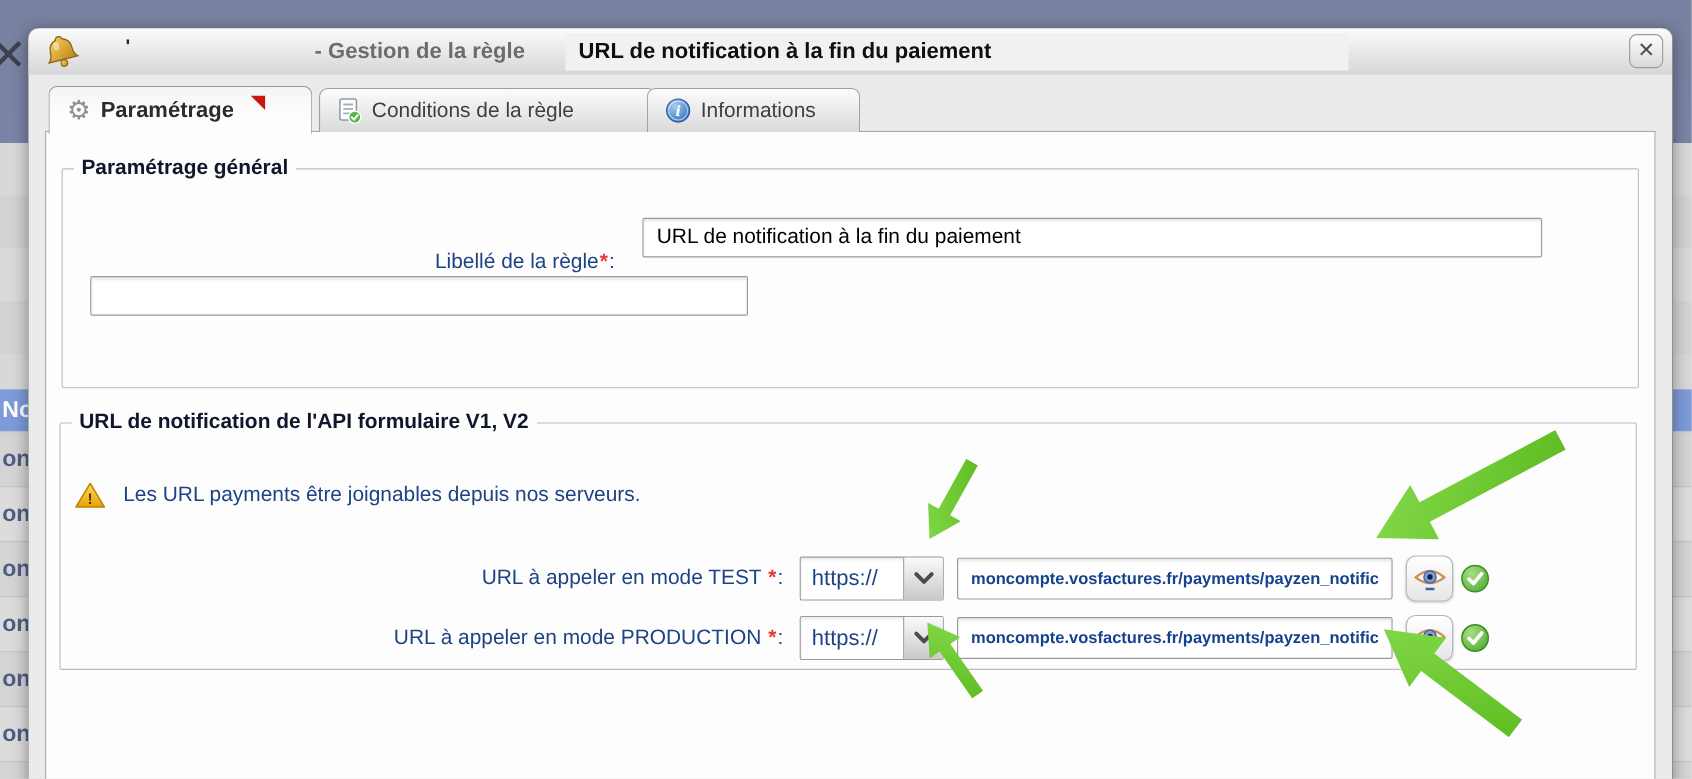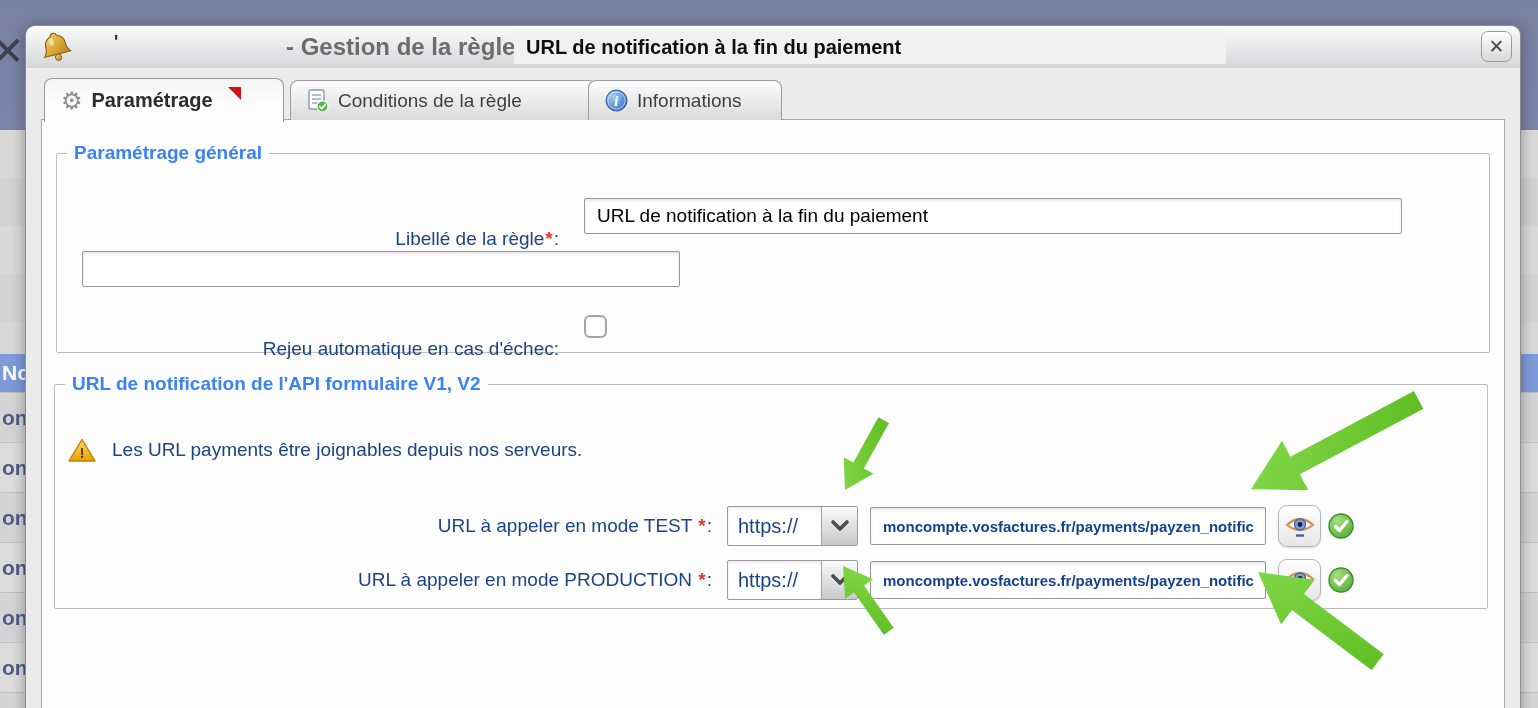--- a/index.html
+++ b/index.html
@@ -24,21 +24,21 @@
   
   .dialog { position:absolute; left:25px; top:25px; width:1496px; height:700px;
     background:#ebebec; border:1px solid #8e8e8e; border-bottom:none;
     border-radius:10px 10px 0 0; z-index:5;
     box-shadow:0 3px 14px rgba(0,0,0,.35), inset 0 1px 0 #ffffff; }
   .titlebar { position:absolute; left:0; top:0; width:100%; height:42px;
     background:linear-gradient(#fbfbfb,#d6d6d8); border-radius:10px 10px 0 0; }
   .bell { position:absolute; left:12px; top:3px; width:36px; height:36px; transform:rotate(-14deg); }
   .title-mark { position:absolute; left:88px; top:6px; font-size:18px; font-weight:bold; color:#2b2b2b; }
   .title-prefix { position:absolute; left:260px; top:0; height:42px; line-height:42px;
-    font-size:24px; font-weight:bold; color:#6c6c6c; }
+    font-size:20px; font-weight:bold; color:#6c6c6c; }
   .title-box { position:absolute; left:488px; top:4px; width:712px; height:34px;
     background:#f1f1f2; display:flex; align-items:center; padding-left:12px;
     font-size:20px; font-weight:bold; color:#0f0f0f; }
   .close-btn { position:absolute; left:1455px; top:5px; width:31px; height:31px;
     border:1px solid #9a9a9a; border-radius:7px;
     background:linear-gradient(#fdfdfd,#d9d9d9);
     font-size:19px; font-weight:bold; color:#4c4c4c; text-align:center; line-height:29px;
     box-shadow:inset 0 1px 0 #fff; cursor:pointer; }
 
   
@@ -54,21 +54,21 @@
   .tab3 { left:562px; width:194px; }
   .gear-glyph { font-size:24px; color:#8f8f8f; text-shadow:0 1px 1px #ffffff; line-height:1; }
   .red-flag { width:0; height:0; border-top:13px solid #cf1312; border-left:13px solid transparent;
     margin:-14px 0 0 6px; }
 
   
   .panel { position:absolute; left:15px; top:93px; width:1464px; height:607px;
     background:#fdfdfd; border:1px solid #a8a8a8; border-bottom:none; }
 
   fieldset { position:absolute; border:1px solid #bcbcbc; border-radius:2px; background:transparent; }
-  legend { font-size:19px; font-weight:bold; color:#3b82f6; padding:0 7px; margin-left:10px; }
+  legend { font-size:19px; font-weight:bold; color:#0f172a; padding:0 7px; margin-left:10px; }
   .fs1 { left:14px; top:22px; width:1434px; height:211px; }
   .fs2 { left:12px; top:253px; width:1434px; height:236px; }
 
   .frow { position:absolute; left:0; right:0; display:flex; align-items:center; }
   .flabel { width:502px; text-align:right; font-size:19px; color:#1d4384; flex:0 0 auto;margin-top:45px; }
   .flabel2 { width:657px; text-align:right; font-size:19px; color:#1d4384; flex:0 0 auto; }
   .req { color:#e0392e; font-weight:bold; font-size:19px; padding:0 1px; }
   .txt { border:1px solid #999999; border-radius:2px; background:#ffffff; height:36px;
     font-family:"Liberation Sans","DejaVu Sans",sans-serif; font-size:19px; color:#000;
     padding:0 12px; box-shadow:inset 0 2px 3px rgba(0,0,0,.10); }
@@ -186,24 +186,20 @@
 
       <div class="frow" style="top:34px;height:36px;">
         <div class="flabel"><span>Libellé de la règle</span><span class="req">*</span><span>:</span></div>
         <input class="txt input-rule" value="URL de notification à la fin du paiement" style="">
       </div>
 
       <div class="frow" style="top:87px;height:36px;">
         <input class="txt input-email" value="" style="">
       </div>
 
-      <div class="frow" style="top:150px;height:24px;">
-        <div class="flabel"><span>Rejeu automatique en cas d'échec:</span></div>
-        <div class="checkbox"></div>
-      </div>
     </fieldset>
 
     <fieldset class="fs2">
       <legend>URL de notification de l'API formulaire V1, V2</legend>
 
       <div class="frow warn-row" style="top:40px;height:30px;">
         <svg width="28" height="25" viewBox="0 0 28 25">
           <defs>
             <linearGradient id="warng" x1="0" y1="0" x2="0" y2="1">
               <stop offset="0" stop-color="#ffd95e"></stop>

